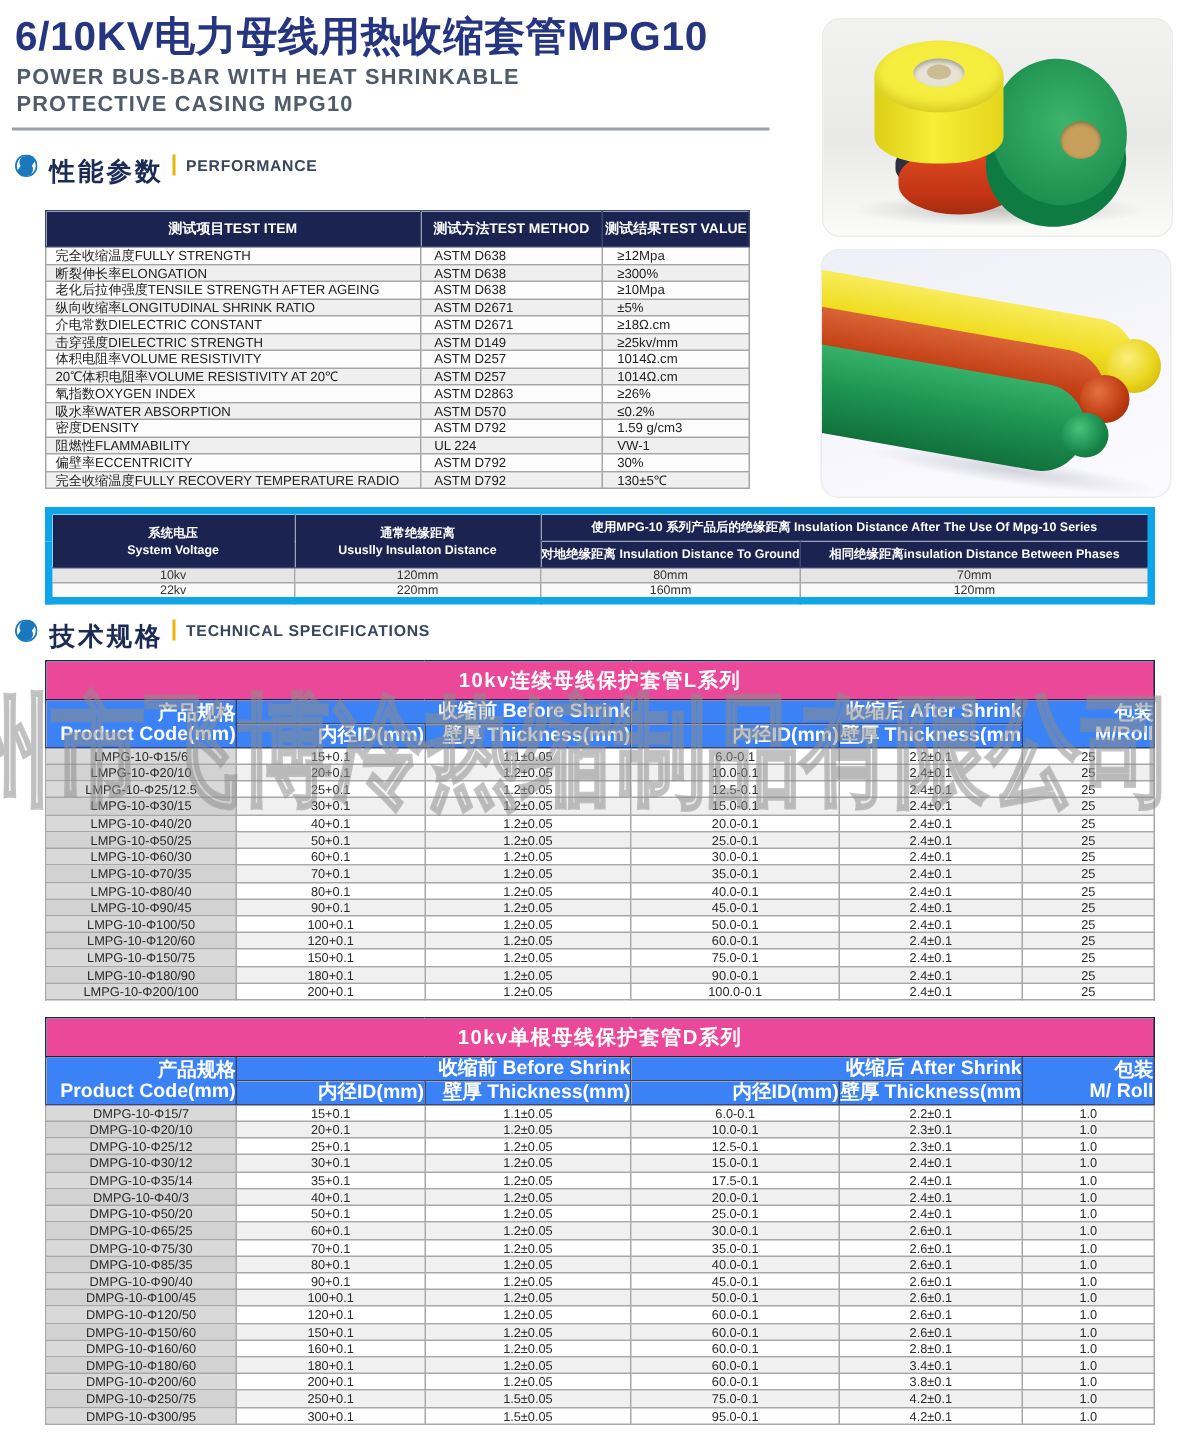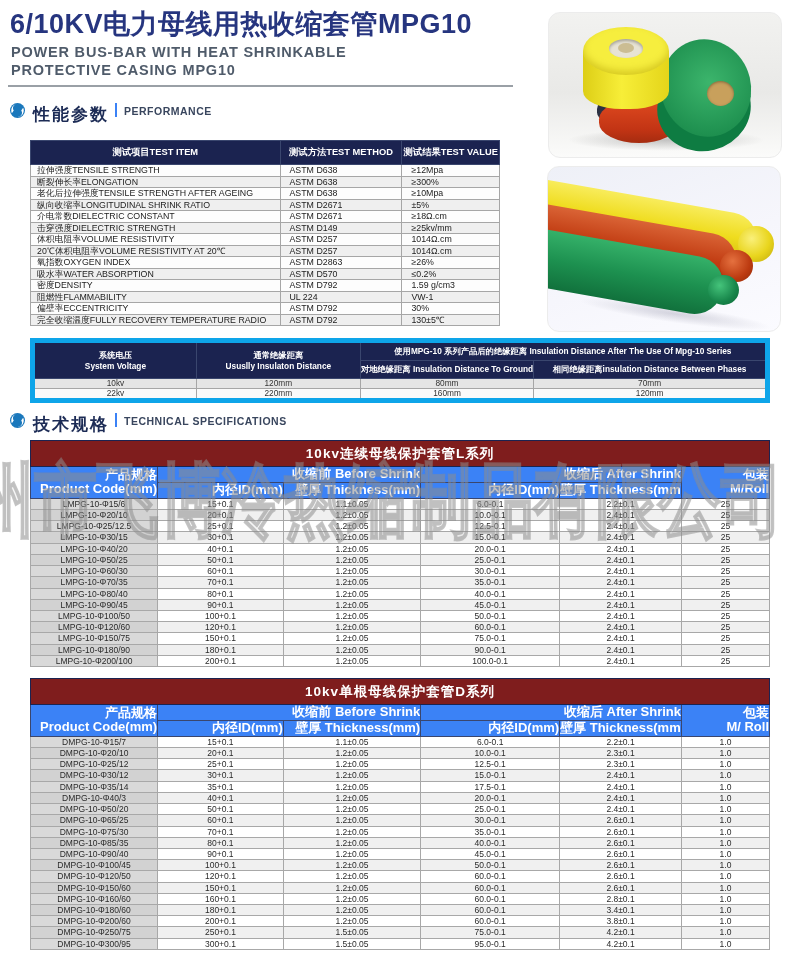--- a/index.html
+++ b/index.html
@@ -11,21 +11,21 @@
            color:#26357f;letter-spacing:.5px;}
   .h-sub{position:absolute;left:11px;font-size:14.5px;color:#4f5b6a;letter-spacing:.8px;font-weight:bold;}
   .h-sub1{top:44px}.h-sub2{top:62px}
   .h-rule{position:absolute;left:8px;top:85px;width:505px;height:2px;background:#9aa0a6;}
 
   
   .section{position:absolute;left:10px;display:flex;align-items:flex-start;}
   .s1{top:103px}.s2{top:413px}
   .sec-icon{width:15px;height:15px;margin-right:8px;flex:none;}
   .sec-zh{font-size:17px;font-weight:bold;color:#1c2b55;letter-spacing:2px;}
-  .sec-en{font-size:10.5px;font-weight:bold;color:#39465e;border-left:2px solid #3b82f6;
+  .sec-en{font-size:10.5px;font-weight:bold;color:#39465e;border-left:2px solid #eab308;
           padding-left:7px;margin-left:6px;letter-spacing:.5px;padding-top:2px;}
 
   
   table{position:absolute;border-collapse:collapse;table-layout:fixed;}
   th,td{overflow:hidden;white-space:nowrap;}
   .b{display:block;}
 
   
   .perf{left:30px;top:140px;width:470px;border:1px solid #8d8d8d;}
   .perf th{background:#1b2350;color:#fff;font-size:9.3px;font-weight:bold;height:23px;
@@ -41,21 +41,21 @@
   .volt th{background:#1b2350;color:#fff;font-weight:bold;font-size:8.3px;line-height:1.3;
            border:1px solid #3a466e;text-align:center;padding:1px 0;height:15px;}
   .volt td{font-size:8.3px;height:8.8px;line-height:9px;text-align:center;color:#333;
            border:1px solid #a6a6a6;padding:0;}
   .volt tbody tr:nth-child(odd) td{background:#e5e5e5;}
   .volt tbody tr:nth-child(even) td{background:#fafafa;}
 
   
   .spec{left:30px;width:740px;border:1px solid #8d8d8d;}
   .spec.l{top:440px}.spec.d{top:678px}
-  .spec .ttl{background:#7f1d1d;color:#fff;font-size:13.5px;font-weight:bold;height:25px;
+  .spec .ttl{background:#ec4899;color:#fff;font-size:13.5px;font-weight:bold;height:25px;
              letter-spacing:1px;text-align:center;border:1px solid #1b2350;padding:0;}
   .spec thead th{background:#3b82f6;color:#fff;font-size:13px;font-weight:bold;height:13px;
                  line-height:1.15;border:1px solid #3a466e;text-align:right;padding:0;}
   .spec td{font-size:8.5px;height:10.1px;line-height:10.2px;text-align:center;color:#2a2a2a;
            border:1px solid #a8a8a8;padding:0;}
   .spec td:first-child{background:#d9d9d9;}
   .spec tbody tr:nth-child(even) td:not(:first-child){background:#f0f0f0;}
   .spec tbody tr:nth-child(odd) td:not(:first-child){background:#fff;}
   .spec tbody tr:nth-child(even) td:first-child{background:#d2d2d2;}
 
@@ -159,21 +159,21 @@
       </colgroup>
     <thead>
       <tr>
         <th>测试项目TEST ITEM</th>
         <th>测试方法TEST METHOD</th>
         <th>测试结果TEST VALUE</th>
       </tr>
     </thead>
     <tbody>
         <tr>
-          <td>拉伸强度TENSILE STRENGTH</td>
+          <td>完全收缩温度FULLY STRENGTH</td>
           <td>ASTM D638</td>
           <td>≥12Mpa</td>
         </tr>
         <tr>
           <td>断裂伸长率ELONGATION</td>
           <td>ASTM D638</td>
           <td>≥300%</td>
         </tr>
         <tr>
           <td>老化后拉伸强度TENSILE STRENGTH AFTER AGEING</td>

